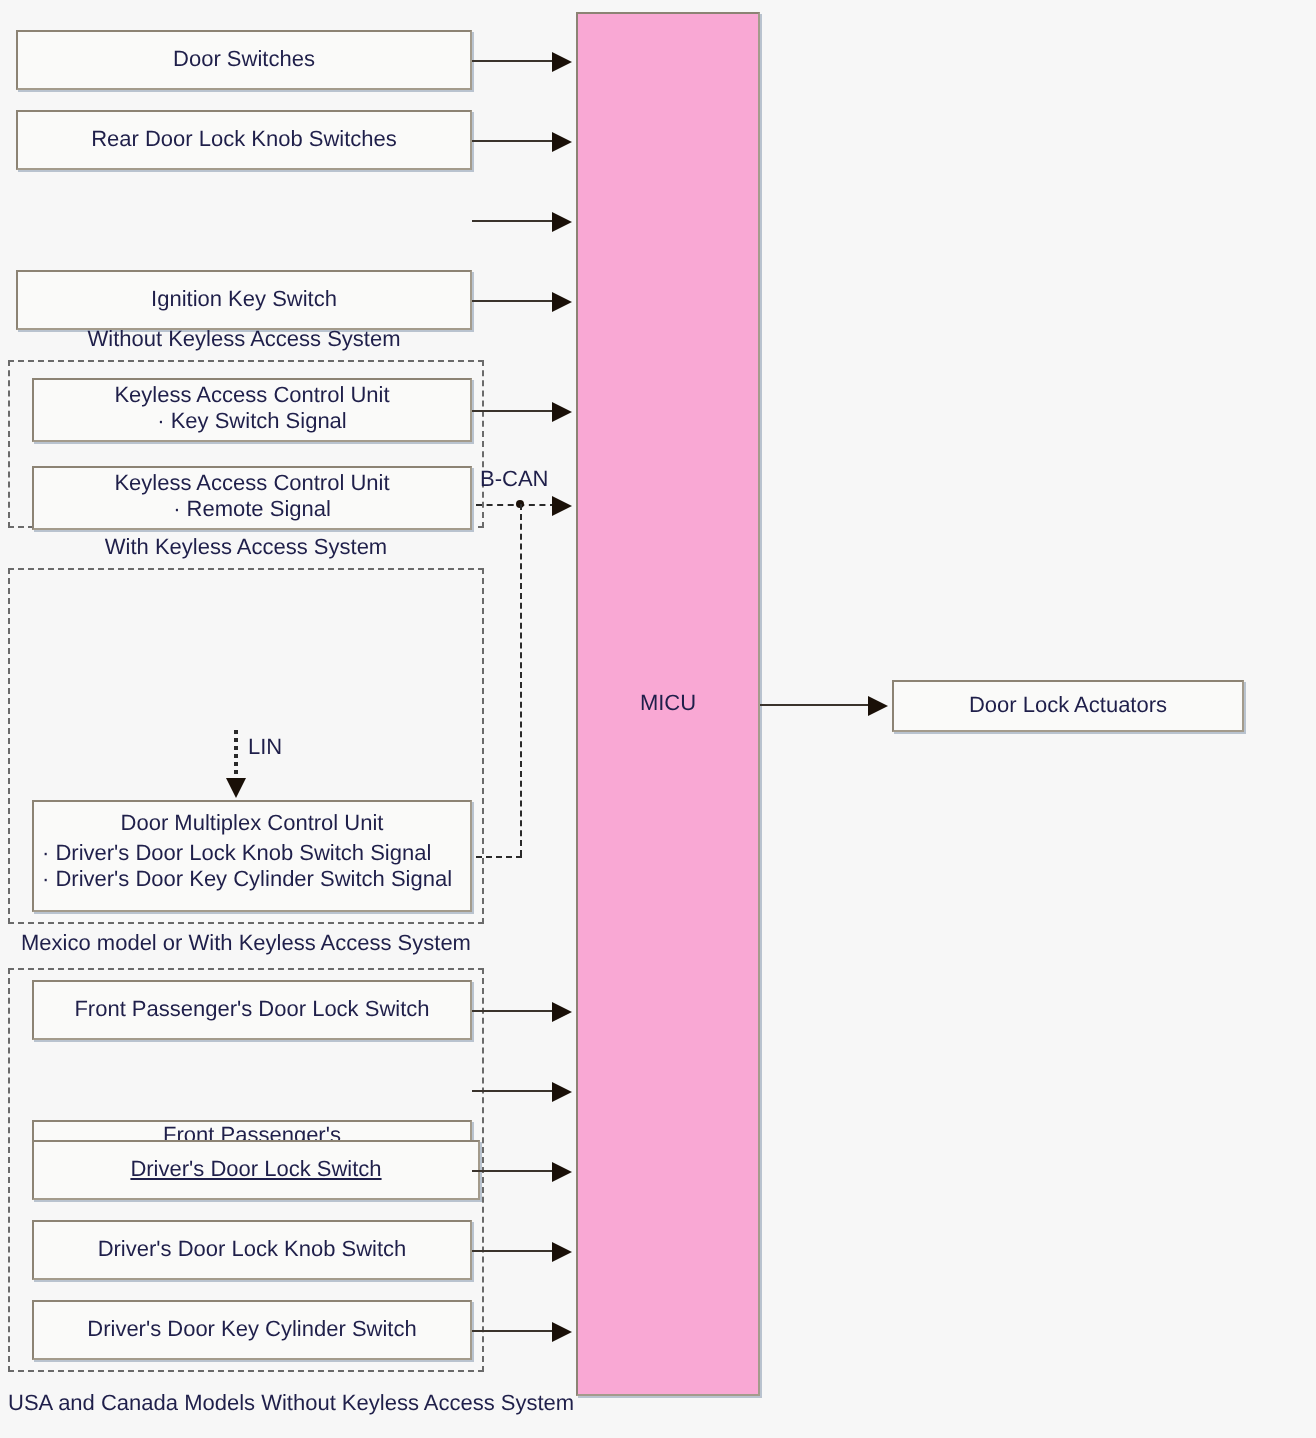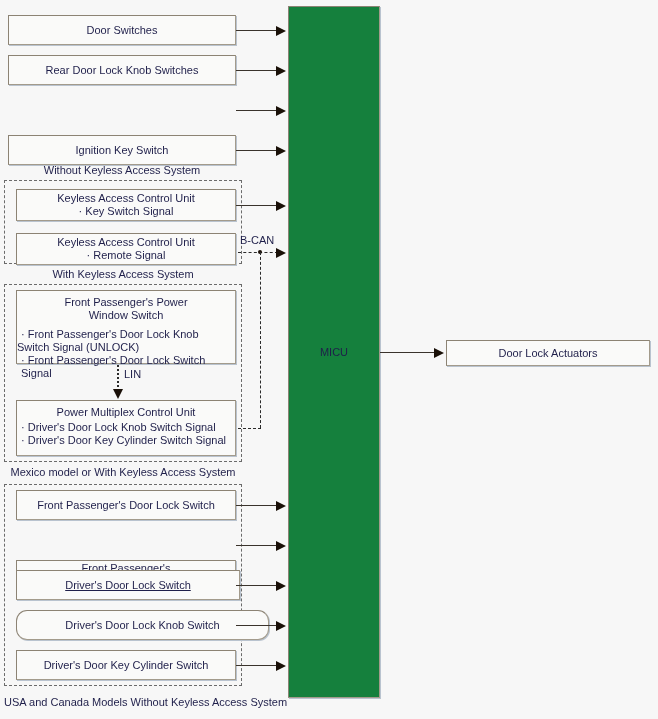--- a/index.html
+++ b/index.html
@@ -60,21 +60,21 @@
     position: absolute;
     color: #1f1f4a;
     font-size: 11px;
     line-height: 13px;
     white-space: nowrap;
     text-align: center;
   }
   .micu {
     position: absolute;
     box-sizing: border-box;
-    background: #15803d;
+    background: #f9a8d4;
     border: 1px solid #8c8374;
     border-right-color: #a39b8c;
     border-bottom-color: #a39b8c;
     box-shadow: 1px 1px 0 0 #b9c3cf;
     color: #1f1f4a;
     font-size: 11px;
     display: flex;
     align-items: center;
     justify-content: center;
   }
@@ -131,21 +131,21 @@
 </style>
 </head>
 <body>
 
 <div id="canvas">
 
   <div class="micu" style="left:288px; top:6px; width:92px; height:692px;">
     <span>MICU</span>
   </div>
 
-  <div class="box" style="left:446px; top:340px; width:204px; height:26px;">
+  <div class="box" style="left:446px; top:340px; width:176px; height:26px;">
     <span class="title">Door Lock Actuators</span>
   </div>
   <div class="arrow-line" style="left:380px; top:352px; width:56px;"></div>
   <div class="arrow-head" style="left:434px; top:348px;"></div>
 
   <div class="box" style="left:8px; top:15px; width:228px; height:30px;">
     <span class="title">Door Switches</span>
   </div>
   <div class="arrow-line" style="left:236px; top:30px; width:42px;"></div>
   <div class="arrow-head" style="left:276px; top:26px;"></div>
@@ -185,34 +185,27 @@
   <div class="dash-h" style="left:238px; top:252px; width:40px;"></div>
   <div class="arrow-head" style="left:276px; top:248px;"></div>
   <div class="junction" style="left:258px; top:250px;"></div>
   <div class="dash-v" style="left:260px; top:252px; height:176px;"></div>
   <div class="dash-h" style="left:238px; top:428px; width:23px;"></div>
 
   <div class="grouplabel" style="left:4px; top:268px; width:238px;">With Keyless Access System</div>
 
   <div class="group" style="left:4px; top:284px; width:238px; height:178px;"></div>
 
-  <div class="box left-sig" style="left:16px; top:290px; width:220px; height:74px;">
-    <span class="title">Front Passenger's Power</span>
-    <span class="title">Window Switch</span>
-    <span class="sig" style="margin-top:6px;">· Front Passenger's Door Lock Knob</span>
-    <span class="sig" style="padding-left:0;">Switch Signal (UNLOCK)</span>
-    <span class="sig">· Front Passenger's Door Lock Switch Signal</span>
-  </div>
 
   <div class="dot-v" style="left:117px; top:365px; height:26px;"></div>
   <div class="arrow-head-down" style="left:113px; top:389px;"></div>
   <div class="label" style="left:124px; top:368px;">LIN</div>
 
   <div class="box left-sig" style="left:16px; top:400px; width:220px; height:56px;">
-    <span class="title">Power Multiplex Control Unit</span>
+    <span class="title">Door Multiplex Control Unit</span>
     <span class="sig" style="margin-top:2px;">· Driver's Door Lock Knob Switch Signal</span>
     <span class="sig">· Driver's Door Key Cylinder Switch Signal</span>
   </div>
 
   <div class="grouplabel" style="left:4px; top:466px; width:238px;">Mexico model or With Keyless Access System</div>
 
   <div class="group" style="left:4px; top:484px; width:238px; height:202px;"></div>
 
   <div class="box" style="left:16px; top:490px; width:220px; height:30px;">
     <span class="title">Front Passenger's Door Lock Switch</span>
@@ -226,21 +219,21 @@
   </div>
   <div class="arrow-line" style="left:236px; top:545px; width:42px;"></div>
   <div class="arrow-head" style="left:276px; top:541px;"></div>
 
   <div class="box" style="left:16px; top:570px; width:224px; height:30px;text-decoration:underline;">
     <span class="title">Driver's Door Lock Switch</span>
   </div>
   <div class="arrow-line" style="left:236px; top:585px; width:42px;"></div>
   <div class="arrow-head" style="left:276px; top:581px;"></div>
 
-  <div class="box" style="left:16px; top:610px; width:253px; height:30px;border-radius:11px;">
+  <div class="box" style="left:16px; top:610px; width:220px; height:30px;">
     <span class="title">Driver's Door Lock Knob Switch</span>
   </div>
   <div class="arrow-line" style="left:236px; top:625px; width:42px;"></div>
   <div class="arrow-head" style="left:276px; top:621px;"></div>
 
   <div class="box" style="left:16px; top:650px; width:220px; height:30px;">
     <span class="title">Driver's Door Key Cylinder Switch</span>
   </div>
   <div class="arrow-line" style="left:236px; top:665px; width:42px;"></div>
   <div class="arrow-head" style="left:276px; top:661px;"></div>

